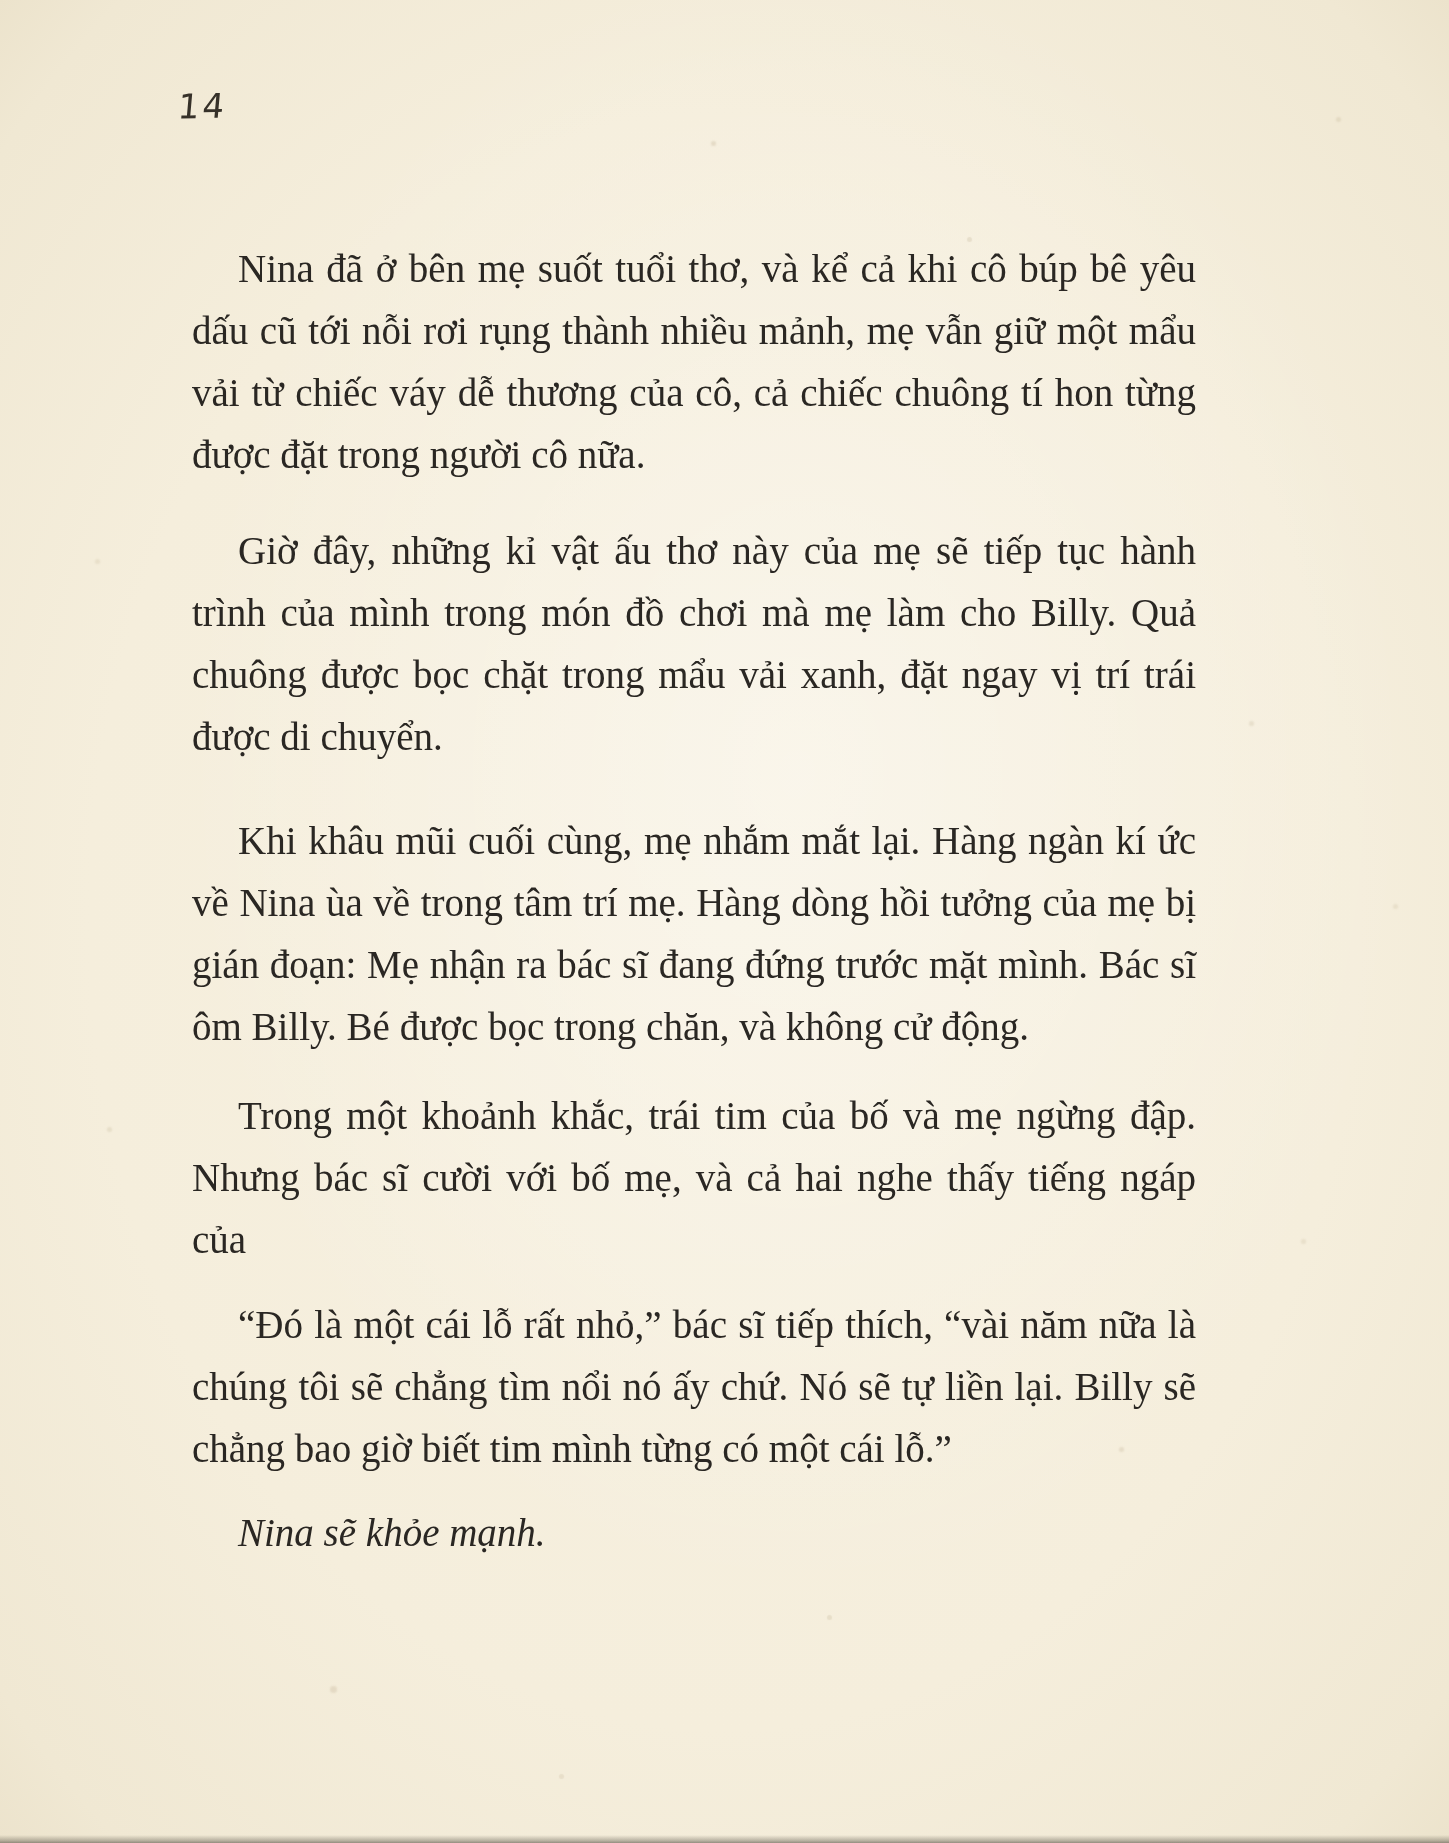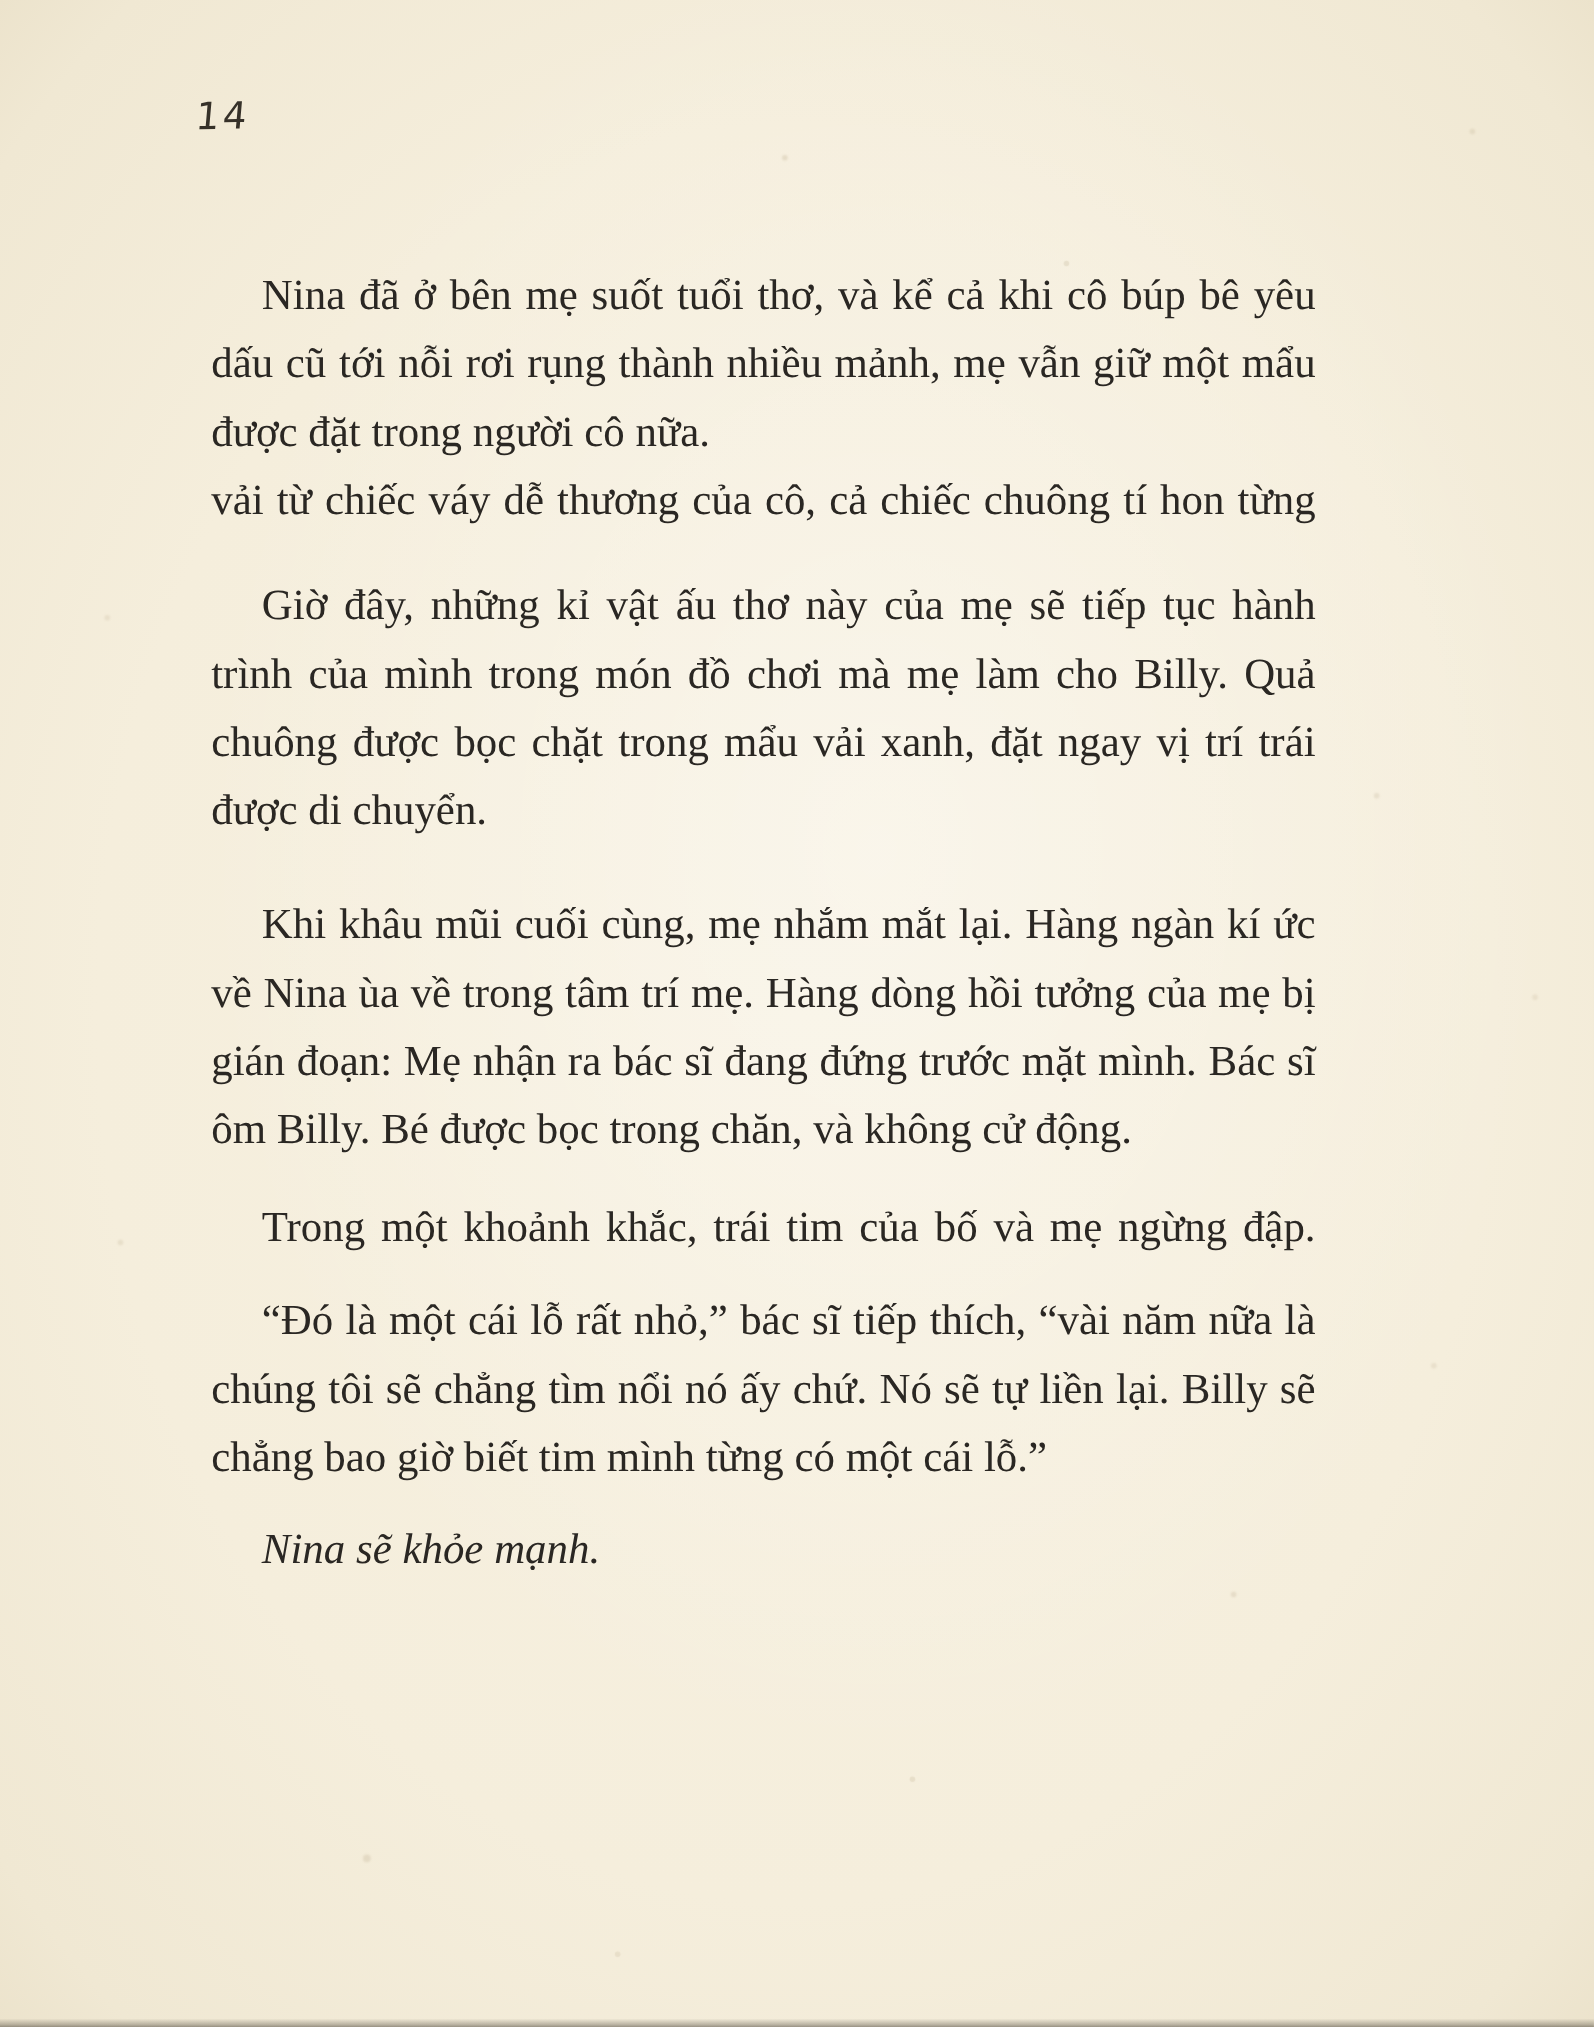--- a/index.html
+++ b/index.html
@@ -84,40 +84,41 @@
 
 <div class="page">
 
   <div class="page-number">14</div>
 
   <div class="text-block">
 
     <p class="para m34">
       <span class="line first" style="display:block">Nina đã ở bên mẹ suốt tuổi thơ, và kể cả khi cô búp bê yêu</span>
       <span class="line" style="display:block">dấu cũ tới nỗi rơi rụng thành nhiều mảnh, mẹ vẫn giữ một mẩu</span>
+      <span class="line" style="display:block">vải từ chiếc váy dễ thương của cô, cả chiếc chuông tí hon từng</span>
       <span class="line last" style="display:block">được đặt trong người cô nữa.</span>
-      <span class="line" style="display:block">vải từ chiếc váy dễ thương của cô, cả chiếc chuông tí hon từng</span>
     </p>
 
     <p class="para m42">
       <span class="line first" style="display:block">Giờ đây, những kỉ vật ấu thơ này của mẹ sẽ tiếp tục hành</span>
       <span class="line" style="display:block">trình của mình trong món đồ chơi mà mẹ làm cho Billy. Quả</span>
       <span class="line" style="display:block">chuông được bọc chặt trong mẩu vải xanh, đặt ngay vị trí trái</span>
       <span class="line last" style="display:block">được di chuyển.</span>
     </p>
 
     <p class="para m27">
       <span class="line first" style="display:block">Khi khâu mũi cuối cùng, mẹ nhắm mắt lại. Hàng ngàn kí ức</span>
       <span class="line" style="display:block">về Nina ùa về trong tâm trí mẹ. Hàng dòng hồi tưởng của mẹ bị</span>
       <span class="line" style="display:block">gián đoạn: Mẹ nhận ra bác sĩ đang đứng trước mặt mình. Bác sĩ</span>
       <span class="line last" style="display:block">ôm Billy. Bé được bọc trong chăn, và không cử động.</span>
     </p>
 
     <p class="para m23">
       <span class="line first" style="display:block">Trong một khoảnh khắc, trái tim của bố và mẹ ngừng đập.</span>
+      <span class="line" style="display:block">Nhưng bác sĩ cười với bố mẹ, và cả hai nghe thấy tiếng ngáp của</span>
     </p>
 
     <p class="para m22">
       <span class="line first" style="display:block">“Đó là một cái lỗ rất nhỏ,” bác sĩ tiếp thích, “vài năm nữa là</span>
       <span class="line" style="display:block">chúng tôi sẽ chẳng tìm nổi nó ấy chứ. Nó sẽ tự liền lại. Billy sẽ</span>
       <span class="line last" style="display:block">chẳng bao giờ biết tim mình từng có một cái lỗ.”</span>
     </p>
 
     <p class="para italic">
       <span class="line first last" style="display:block">Nina sẽ khỏe mạnh.</span>

